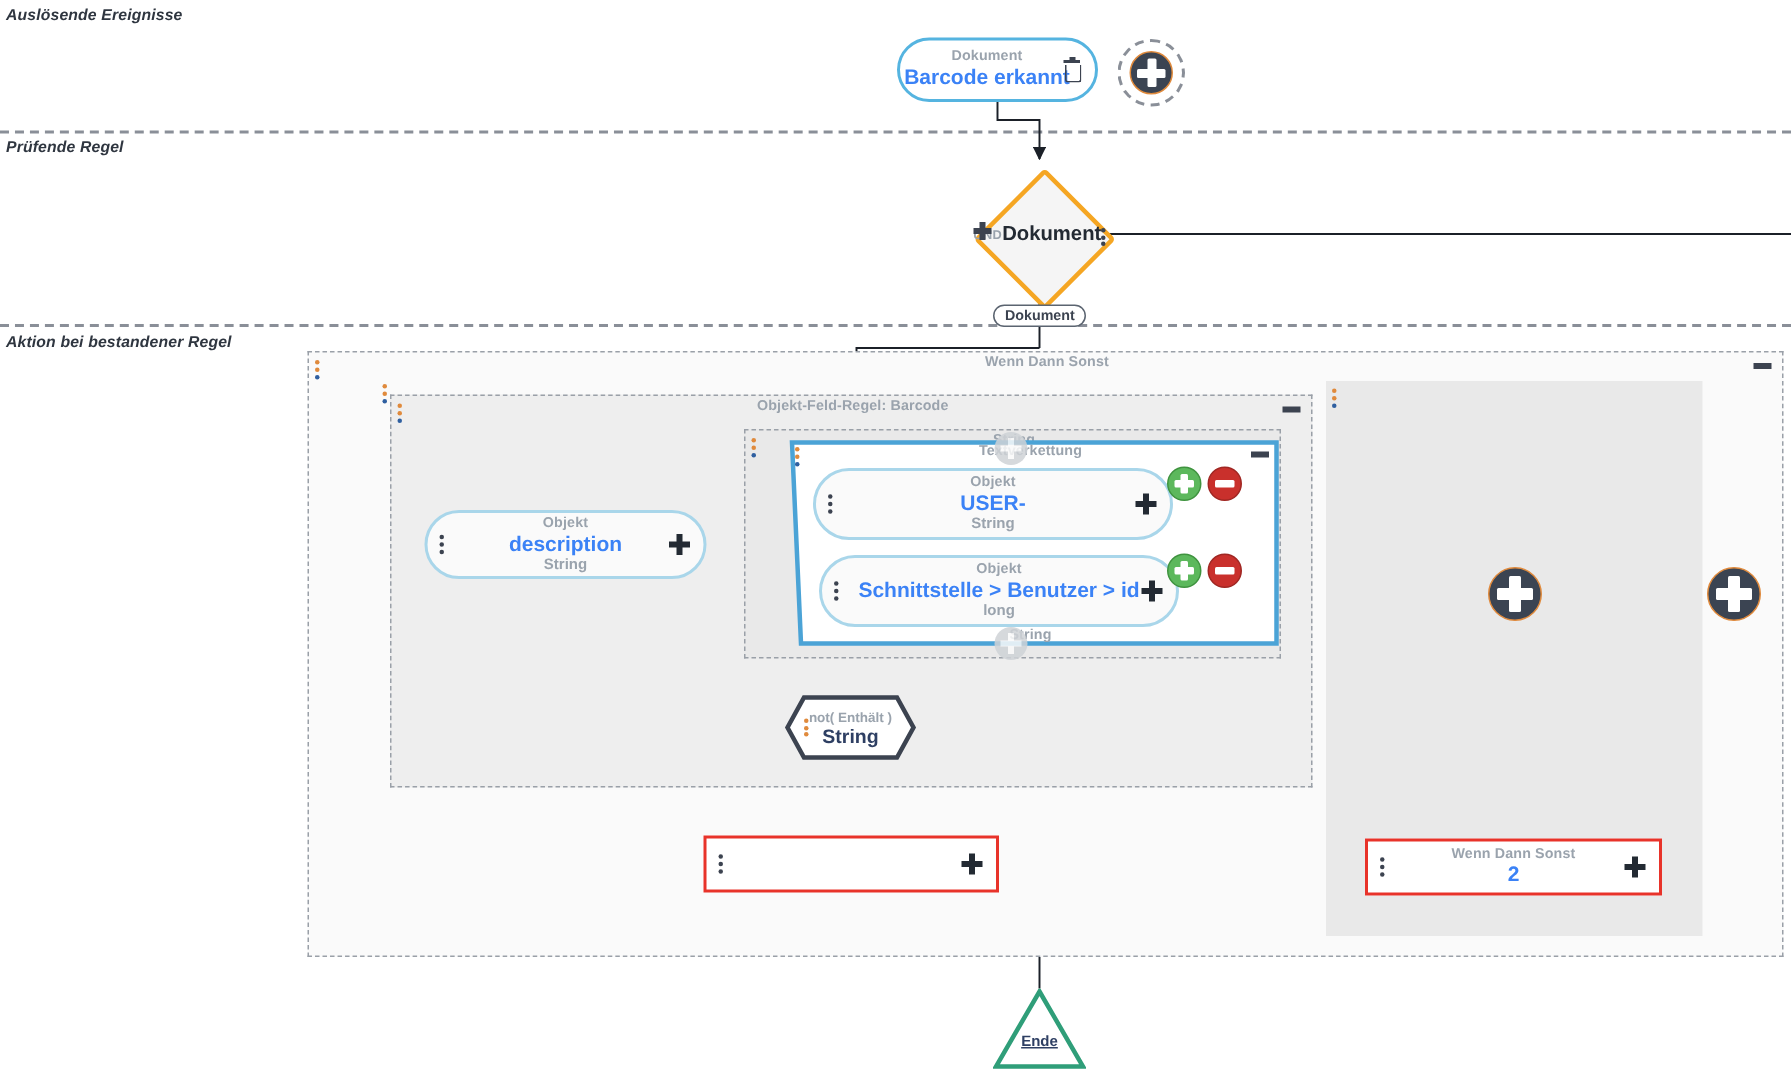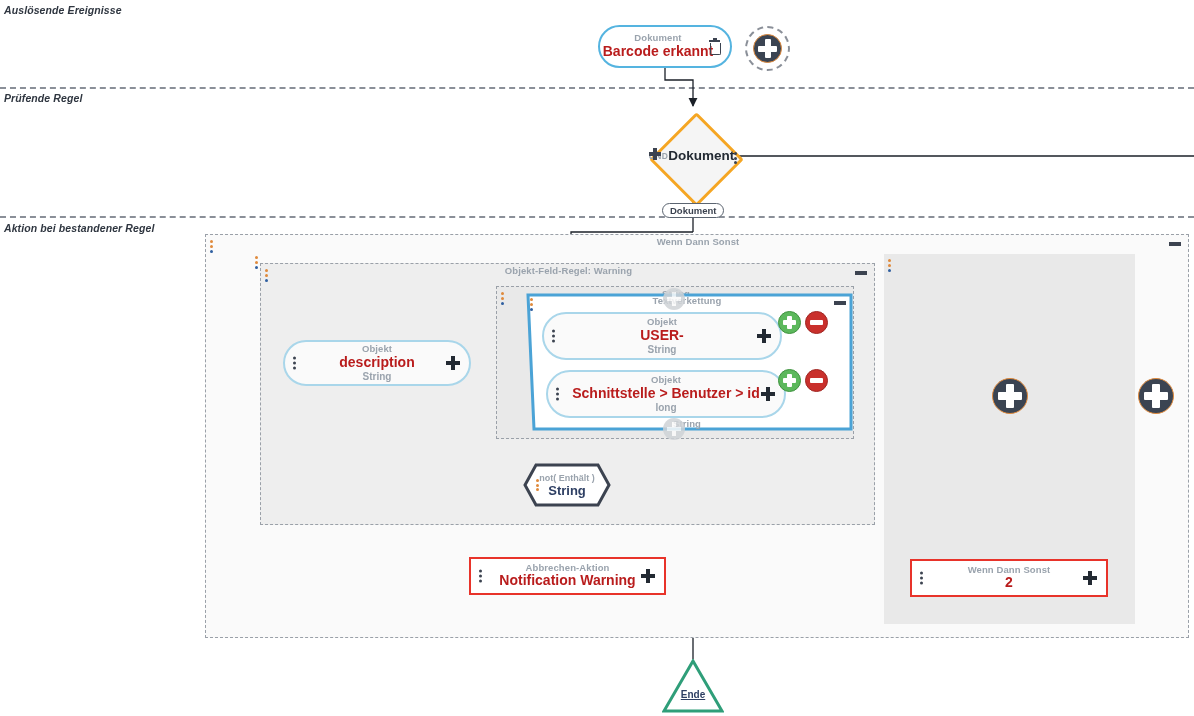--- a/index.html
+++ b/index.html
@@ -14,21 +14,21 @@
               color:#2f3640;font-weight:600;letter-spacing:.1px;white-space:nowrap;}
 
   
   #edges{position:absolute;left:0;top:0;width:1194px;height:716px;pointer-events:none;}
 
   
   .node{position:absolute;box-sizing:border-box;background:#fff;
         display:flex;align-items:center;justify-content:center;}
   .node .inner{text-align:center;line-height:1.12;}
   .cap{font-size:9.5px;color:#9aa3ad;font-weight:600;letter-spacing:.1px;}
-  .ttl{font-size:14px;color:#b91c1c;font-weight:bold;}
+  .ttl{font-size:14px;color:#3b82f6;font-weight:bold;}
   .sub{font-size:10px;color:#9aa3ad;font-weight:600;}
 
   .dots{position:absolute;left:8px;top:50%;transform:translateY(-50%);
         width:3px;height:13px;display:flex;flex-direction:column;
         justify-content:space-between;align-items:center;}
   .dots i{display:block;width:3px;height:3px;background:#3c4350;border-radius:50%;}
   .plus-g{position:absolute;right:9px;top:50%;transform:translateY(-50%);
           width:14px;height:14px;}
   .plus-g:before,.plus-g:after{content:"";position:absolute;background:#232a33;}
   .plus-g:before{left:0;top:5px;width:14px;height:4px;}
@@ -240,21 +240,21 @@
         <i></i>
       </div>
   </div>
 
   <div class="cont cont-dash" style="left:260px;top:263px;width:615px;height:262px;background:#eeeeee;">
     <div class="cdots">
         <i></i>
         <i></i>
         <i></i>
       </div>
-    <div class="cont-label" style="top:1px;left:0;width:615px;text-align:center">Objekt-Feld-Regel: Warning</div>
+    <div class="cont-label" style="top:1px;left:0;width:615px;text-align:center">Objekt-Feld-Regel: Barcode</div>
     <div class="minus"></div>
   </div>
 
   <div class="cdots" style="left:255px;top:256px">
       <i></i>
       <i></i>
       <i></i>
     </div>
 
   <div class="cont cont-dash" style="left:496px;top:286px;width:358px;height:153px;background:#e9e9e9;">
@@ -341,24 +341,20 @@
       <span class="hx-ttl">String</span>
     </div>
     <span class="hx-dots">
         <i></i>
         <i></i>
         <i></i>
       </span>
   </div>
 
   <div class="node act" style="left:469px;top:557px;width:197px;height:38px;">
-    <div class="inner">
-      <div class="cap">Abbrechen-Aktion</div>
-      <div class="ttl">Notification Warning</div>
-    </div>
     <span class="dots">
         <i></i>
         <i></i>
         <i></i>
       </span>
     <span class="plus-g"></span>
   </div>
 
   <div class="node act" style="left:910px;top:559px;width:198px;height:38px;">
     <div class="inner">

